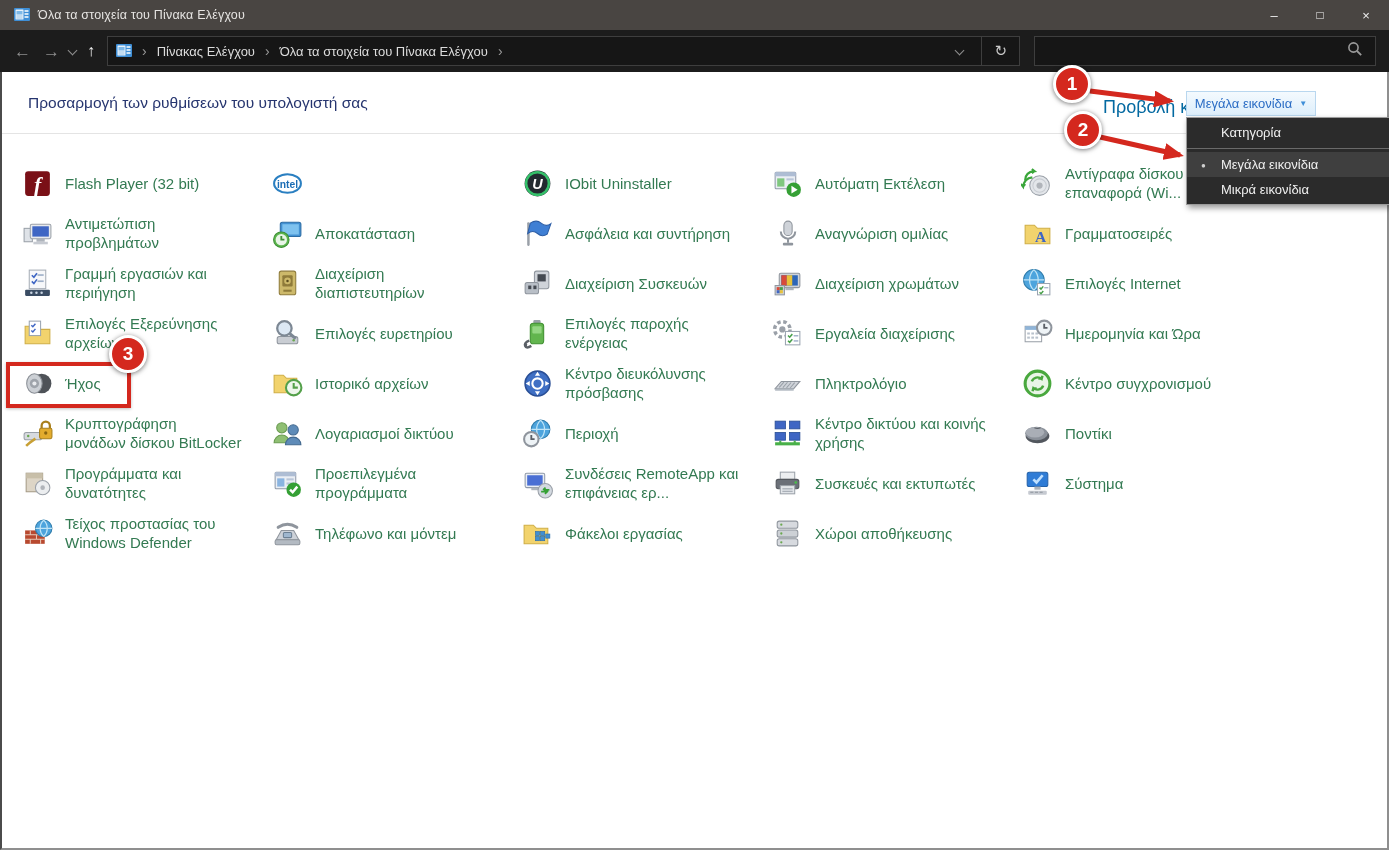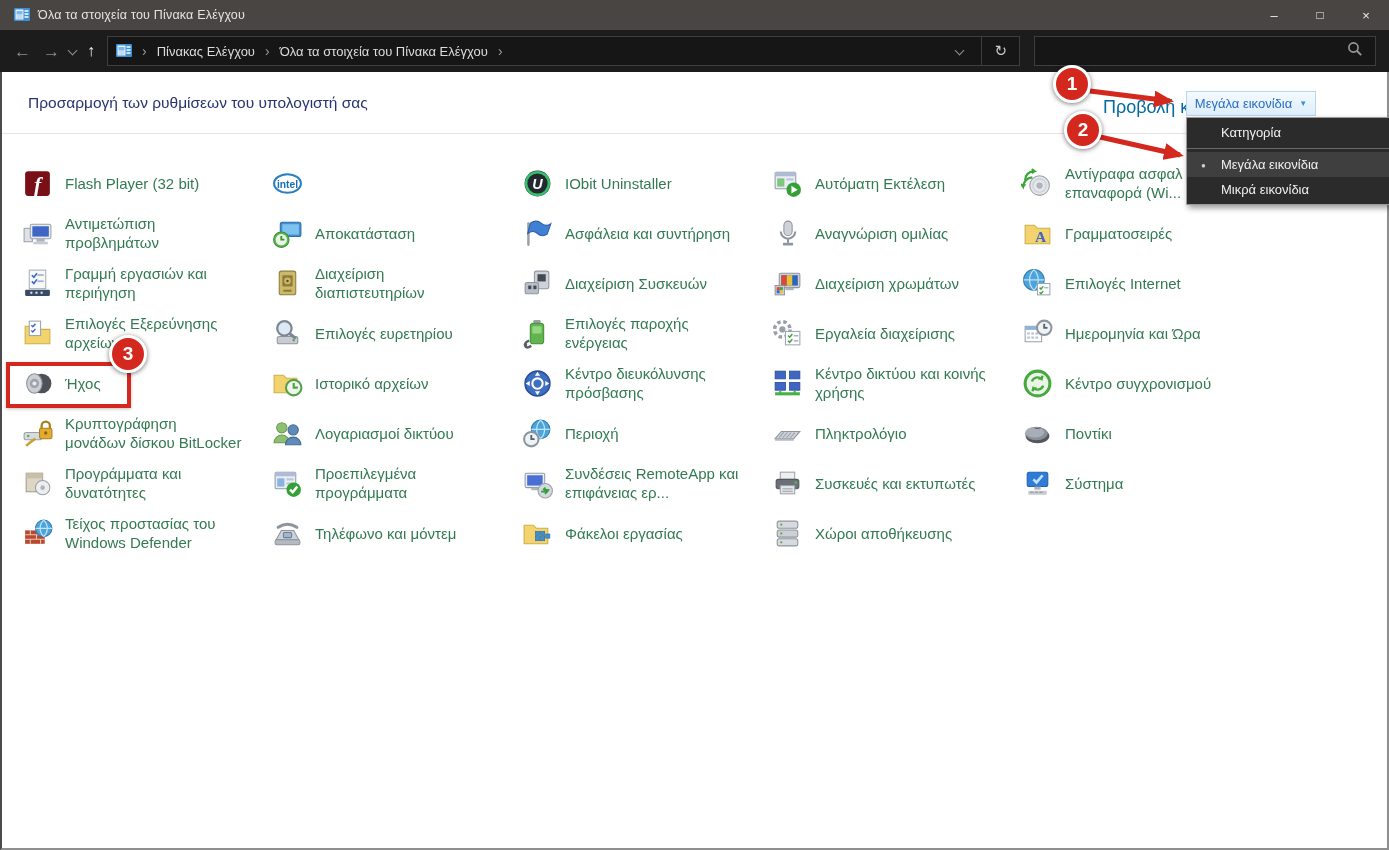--- a/index.html
+++ b/index.html
@@ -506,46 +506,46 @@
               <rect x="22" y="17.5" width="4.5" height="1.4" fill="#9fb0c8"></rect>
               <path d="M16.5 23 l1.6 1.6 l2.6 -3" stroke="#48a04a" stroke-width="1.5" fill="none"></path>
               <rect x="22" y="22.5" width="4.5" height="1.4" fill="#9fb0c8"></rect>
             </svg>
           </span>
           <span class="label">Εργαλεία διαχείρισης</span>
         </div>
         <div class="item">
           <span class="icon">
             <svg viewBox="0 0 32 32" width="33" height="33">
+              <path d="M4 21 l6 -7 h18 l-6 7 z" fill="#cfd3d9" stroke="#8f959d"></path>
+              <path d="M8 19.8 l4.5 -5.2 M11.5 20 l4.5 -5.2 M15 20.2 l4.5 -5.2 M18.5 20.4 l4.5 -5.2" stroke="#9aa0a8" stroke-width="1"></path>
+              <path d="M4 21 h18 v2 h-18 z" fill="#b3bac2"></path>
+            </svg>
+          </span>
+          <span class="label">Πληκτρολόγιο</span>
+        </div>
+        <div class="item">
+          <span class="icon">
+            <svg viewBox="0 0 32 32" width="33" height="33">
               <g stroke="#2a4f96" stroke-width=".8">
                 <rect x="4" y="4" width="10" height="7.5" fill="#3f66c4"></rect>
                 <rect x="18" y="4" width="10" height="7.5" fill="#3f66c4"></rect>
                 <rect x="4" y="15" width="10" height="7.5" fill="#3f66c4"></rect>
                 <rect x="18" y="15" width="10" height="7.5" fill="#3f66c4"></rect>
               </g>
               <path d="M4 26 h24" stroke="#48b048" stroke-width="3"></path>
               <path d="M9 23 v3 M23 23 v3" stroke="#48b048" stroke-width="2"></path>
             </svg>
           </span>
           <span class="label">Κέντρο δικτύου και κοινής
 χρήσης</span>
         </div>
         <div class="item">
           <span class="icon">
             <svg viewBox="0 0 32 32" width="33" height="33">
-              <path d="M4 21 l6 -7 h18 l-6 7 z" fill="#cfd3d9" stroke="#8f959d"></path>
-              <path d="M8 19.8 l4.5 -5.2 M11.5 20 l4.5 -5.2 M15 20.2 l4.5 -5.2 M18.5 20.4 l4.5 -5.2" stroke="#9aa0a8" stroke-width="1"></path>
-              <path d="M4 21 h18 v2 h-18 z" fill="#b3bac2"></path>
-            </svg>
-          </span>
-          <span class="label">Πληκτρολόγιο</span>
-        </div>
-        <div class="item">
-          <span class="icon">
-            <svg viewBox="0 0 32 32" width="33" height="33">
               <rect x="9" y="5" width="14" height="7" fill="#eceef0" stroke="#9aa0a8"></rect>
               <rect x="5" y="12" width="22" height="9" rx="2" fill="#6b7078" stroke="#53575d"></rect>
               <circle cx="24" cy="15" r="1.3" fill="#48c048"></circle>
               <rect x="9" y="18" width="14" height="8" fill="#e3e6ea" stroke="#9aa0a8"></rect>
               <rect x="11" y="20.5" width="10" height="1.3" fill="#aab0b8"></rect>
               <rect x="11" y="23" width="10" height="1.3" fill="#aab0b8"></rect>
             </svg>
           </span>
           <span class="label">Συσκευές και εκτυπωτές</span>
         </div>
@@ -569,21 +569,21 @@
         <div class="item">
           <span class="icon">
             <svg viewBox="0 0 32 32" width="33" height="33">
               <circle cx="18" cy="18" r="9.5" fill="#e3e6ea" stroke="#9aa0a8"></circle>
               <circle cx="18" cy="18" r="3" fill="#b0b4ba"></circle>
               <circle cx="18" cy="18" r="6.5" fill="none" stroke="#c8ccd2"></circle>
               <path d="M4 13 q0 -8 9 -9 l-2.5 -2 m2.5 2 l-2.5 2" stroke="#3aa63a" stroke-width="2.2" fill="none"></path>
               <path d="M12 16 q-8 1 -9 9 l-2 -2.5 m2 2.5 l2 -2.5" stroke="#3aa63a" stroke-width="2.2" fill="none" transform="translate(-1,-6)"></path>
             </svg>
           </span>
-          <span class="label">Αντίγραφα ασφαλ
+          <span class="label">Αντίγραφα δίσκου
 επαναφορά (Wi...</span>
         </div>
         <div class="item">
           <span class="icon">
             <svg viewBox="0 0 32 32" width="33" height="33">
               <path d="M4 8 h9 l3 3 h12 v15 h-24 z" fill="#f2d36d" stroke="#cfae46"></path>
               <text x="19" y="24.5" font-size="15" font-weight="bold" fill="#3f66c4" text-anchor="middle" font-family="Liberation Serif,serif">A</text>
             </svg>
           </span>
           <span class="label">Γραμματοσειρές</span>

